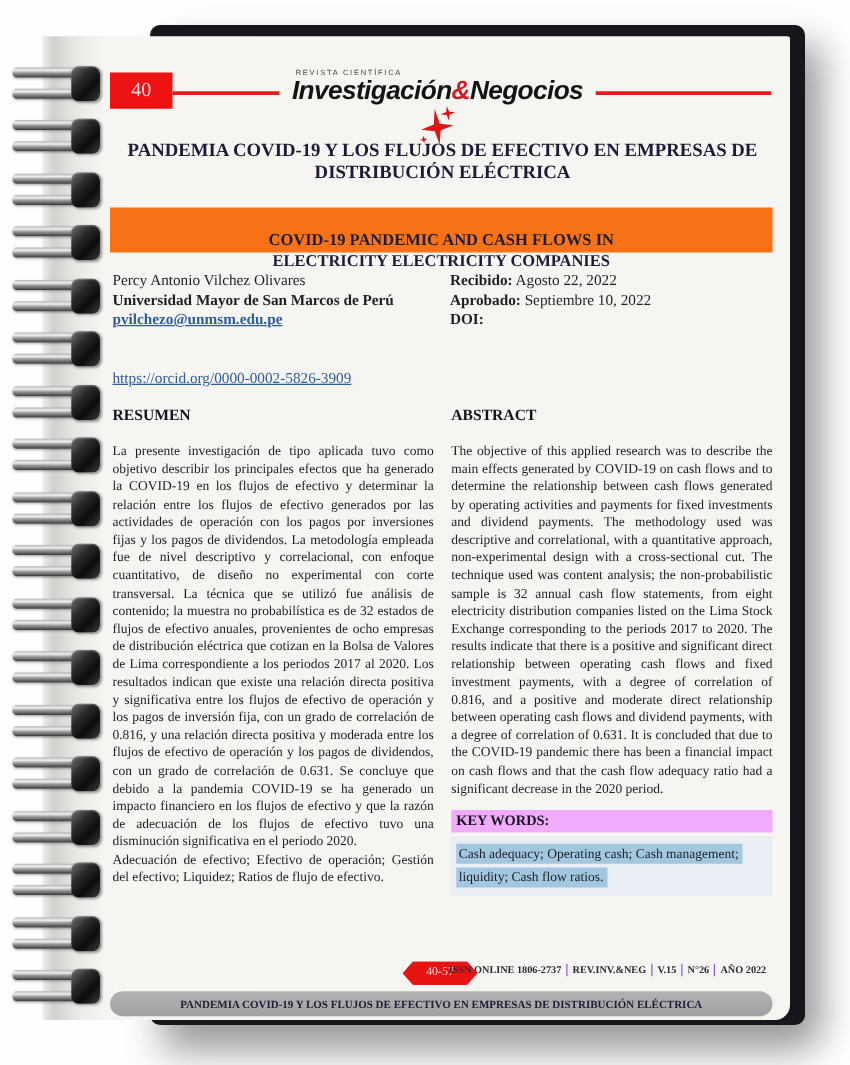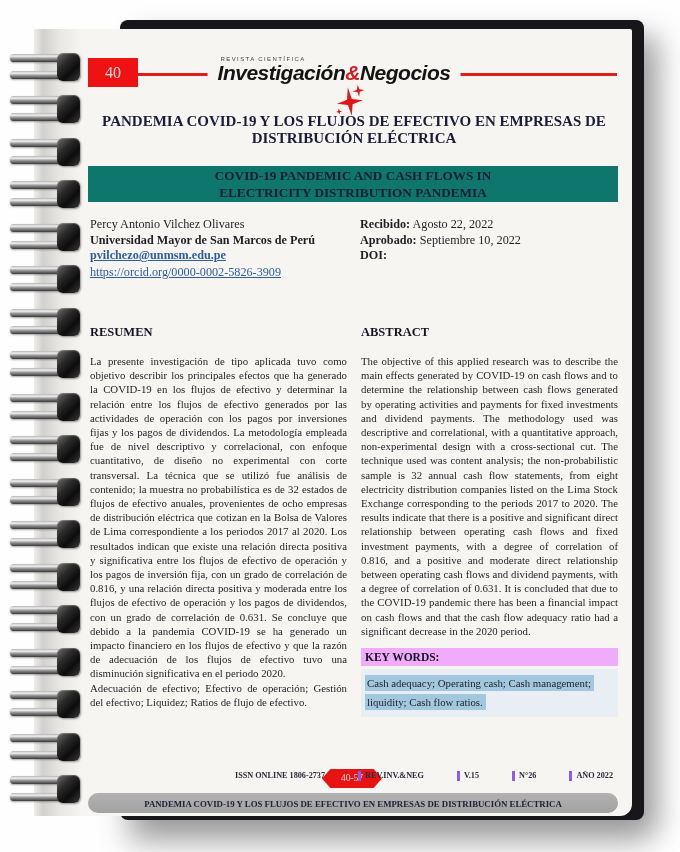--- a/index.html
+++ b/index.html
@@ -28,39 +28,39 @@
     box-shadow:0 1px 2px rgba(0,0,0,.35); }
   .ring .bar.top { top:2px; } .ring .bar.bot { top:19px; }
   .ring .clamp { position:absolute; right:0; top:1px; width:23px; height:28px; border-radius:6px;
     background:linear-gradient(135deg,#707070 0%,#2b2b2b 35%,#0c0c0c 65%,#3a3a3a 100%);
     box-shadow:inset 0 1px 1px rgba(255,255,255,.25), 1px 1px 2px rgba(0,0,0,.4); }
 
   
   .pagenum-box { position:absolute; left:54px; top:29px; width:50px; height:29px;
     background:#ee1212; color:#ffd9d9; font-size:16px; text-align:center; line-height:29px; }
   .header-line { position:absolute; left:104px; top:44px; width:479px; height:3px; background:#e31c1c; }
-  .logo { position:absolute; left:300px; top:26px; transform:translateX(-50%);
+  .logo { position:absolute; left:316px; top:26px; transform:translateX(-50%);
     background:#f6f5f2; padding:1px 10px 2px; z-index:3; text-align:left; white-space:nowrap; }
   .logo .tagline { font-family:"Liberation Sans",sans-serif; font-size:6px; letter-spacing:1.4px;
     color:#444; margin-left:3px; }
   .logo .logotype { font-family:"Liberation Sans",sans-serif; font-weight:bold; font-style:italic;
     font-size:21px; color:#141414; letter-spacing:-.5px; line-height:21px; }
   .logo .amp { color:#d41c24; }
   .sparkle { position:absolute; left:316px; top:57px; transform:translateX(-50%) rotate(-8deg); z-index:3; }
 
   .title { position:absolute; left:56px; top:84px; width:528px; text-align:center;
     font-weight:bold; font-size:15px; line-height:16.5px; color:#1b1c38; }
-  .title-en { position:absolute; left:54px; top:137px; width:530px; height:36px; background:#0f766e;
-    text-align:center; font-weight:bold; font-size:13.2px; line-height:16.5px; color:#1b1c38; padding-top:2px; }
+  .title-en { position:absolute; left:54px; top:137px; width:530px; height:36px; background:#f97316;
+    text-align:center; font-weight:bold; font-size:13.2px; line-height:16.5px; color:#1b1c38; padding-top:18px; }
 
   
   .author-block { position:absolute; left:56px; top:188px; width:268px; font-size:12.2px; line-height:15.5px; color:#1f1f24; }
   .author-affil { font-weight:bold; }
   .author-email { display:inline-block; font-weight:bold; color:#2d5d9f; text-decoration:underline; cursor:pointer; }
-  .author-orcid { display:block; margin-top:1px; color:#2d5d9f; text-decoration:underline; cursor:pointer; }
+  .author-orcid { display:block; margin-top:31px; color:#2d5d9f; text-decoration:underline; cursor:pointer; }
   .dates-block { position:absolute; left:326px; top:188px; width:258px; font-size:12.2px; line-height:15.5px; color:#1f1f24; }
   .dates-block .b { font-weight:bold; }
 
   
   .columns { position:absolute; left:56px; top:296px; width:528px; display:flex; gap:14px; }
   .col { width:257px; color:#1f1f24; }
   .col h3 { font-size:12.5px; font-weight:bold; margin:0 0 14px; color:#141420; }
   .col p.body { font-size:10.8px; line-height:14.2px; text-align:justify; hyphens:auto; }
   .col h4 { font-size:11.5px; font-weight:bold; margin:10px 0 3px; color:#141420; }
   .kw { font-size:10.8px; line-height:14.2px; text-align:justify; }
@@ -68,21 +68,21 @@
   .kwblock { background:#e8eef3; padding:5px 4px; font-size:10.8px; line-height:19px; }
   .hl { background:#a2c8e0; padding:2px 3px 2px 2px; }
 
   
   .footer-ribbon { position:absolute; left:288px; top:740px; width:60px; height:19px; background:#e81414;
     clip-path:polygon(0 50%, 14% 0, 86% 0, 100% 50%, 86% 100%, 14% 100%);
     color:#ffd8d8; font-size:9.5px; text-align:center; line-height:19px; }
   .footer-issn { position:absolute; right:15px; top:742px; white-space:nowrap; font-size:8.2px;
     color:#2a2a38; font-weight:bold; }
   .issn-seg { display:inline-block; padding:0 4px; line-height:10px; }
-  .issn-seg + .issn-seg { border-left:3px solid #8b5cf6;margin-left:29px; }
+  .issn-seg + .issn-seg { border-left:1px solid #8b5cf6; }
   .footer-pill { position:absolute; left:54px; top:764px; width:530px; height:20px; border-radius:10px;
     background:linear-gradient(180deg,#b2b2b2,#a2a2a2); text-align:center; }
   .footer-pill span { font-size:8.8px; font-weight:bold; line-height:20px; color:#20203a; }
 </style>
 </head>
 <body>
 
 <div class="stage">
 
   <div class="book-cover"></div>
@@ -107,21 +107,21 @@
       </svg>
     </div>
 
     <div class="title">
       <div>PANDEMIA COVID-19 Y LOS FLUJOS DE EFECTIVO EN EMPRESAS DE</div>
       <div>DISTRIBUCIÓN ELÉCTRICA</div>
     </div>
 
     <div class="title-en">
       <div>COVID-19 PANDEMIC AND CASH FLOWS IN</div>
-      <div>ELECTRICITY DISTRIBUTION PANDEMIA</div>
+      <div>ELECTRICITY ELECTRICITY COMPANIES</div>
     </div>
 
     <div class="author-block">
       <div>Percy Antonio Vilchez Olivares</div>
       <div class="author-affil">Universidad Mayor de San Marcos de Perú</div>
       <a class="author-email">pvilchezo@unmsm.edu.pe</a>
       <a class="author-orcid">https://orcid.org/0000-0002-5826-3909</a>
     </div>
 
     <div class="dates-block">

